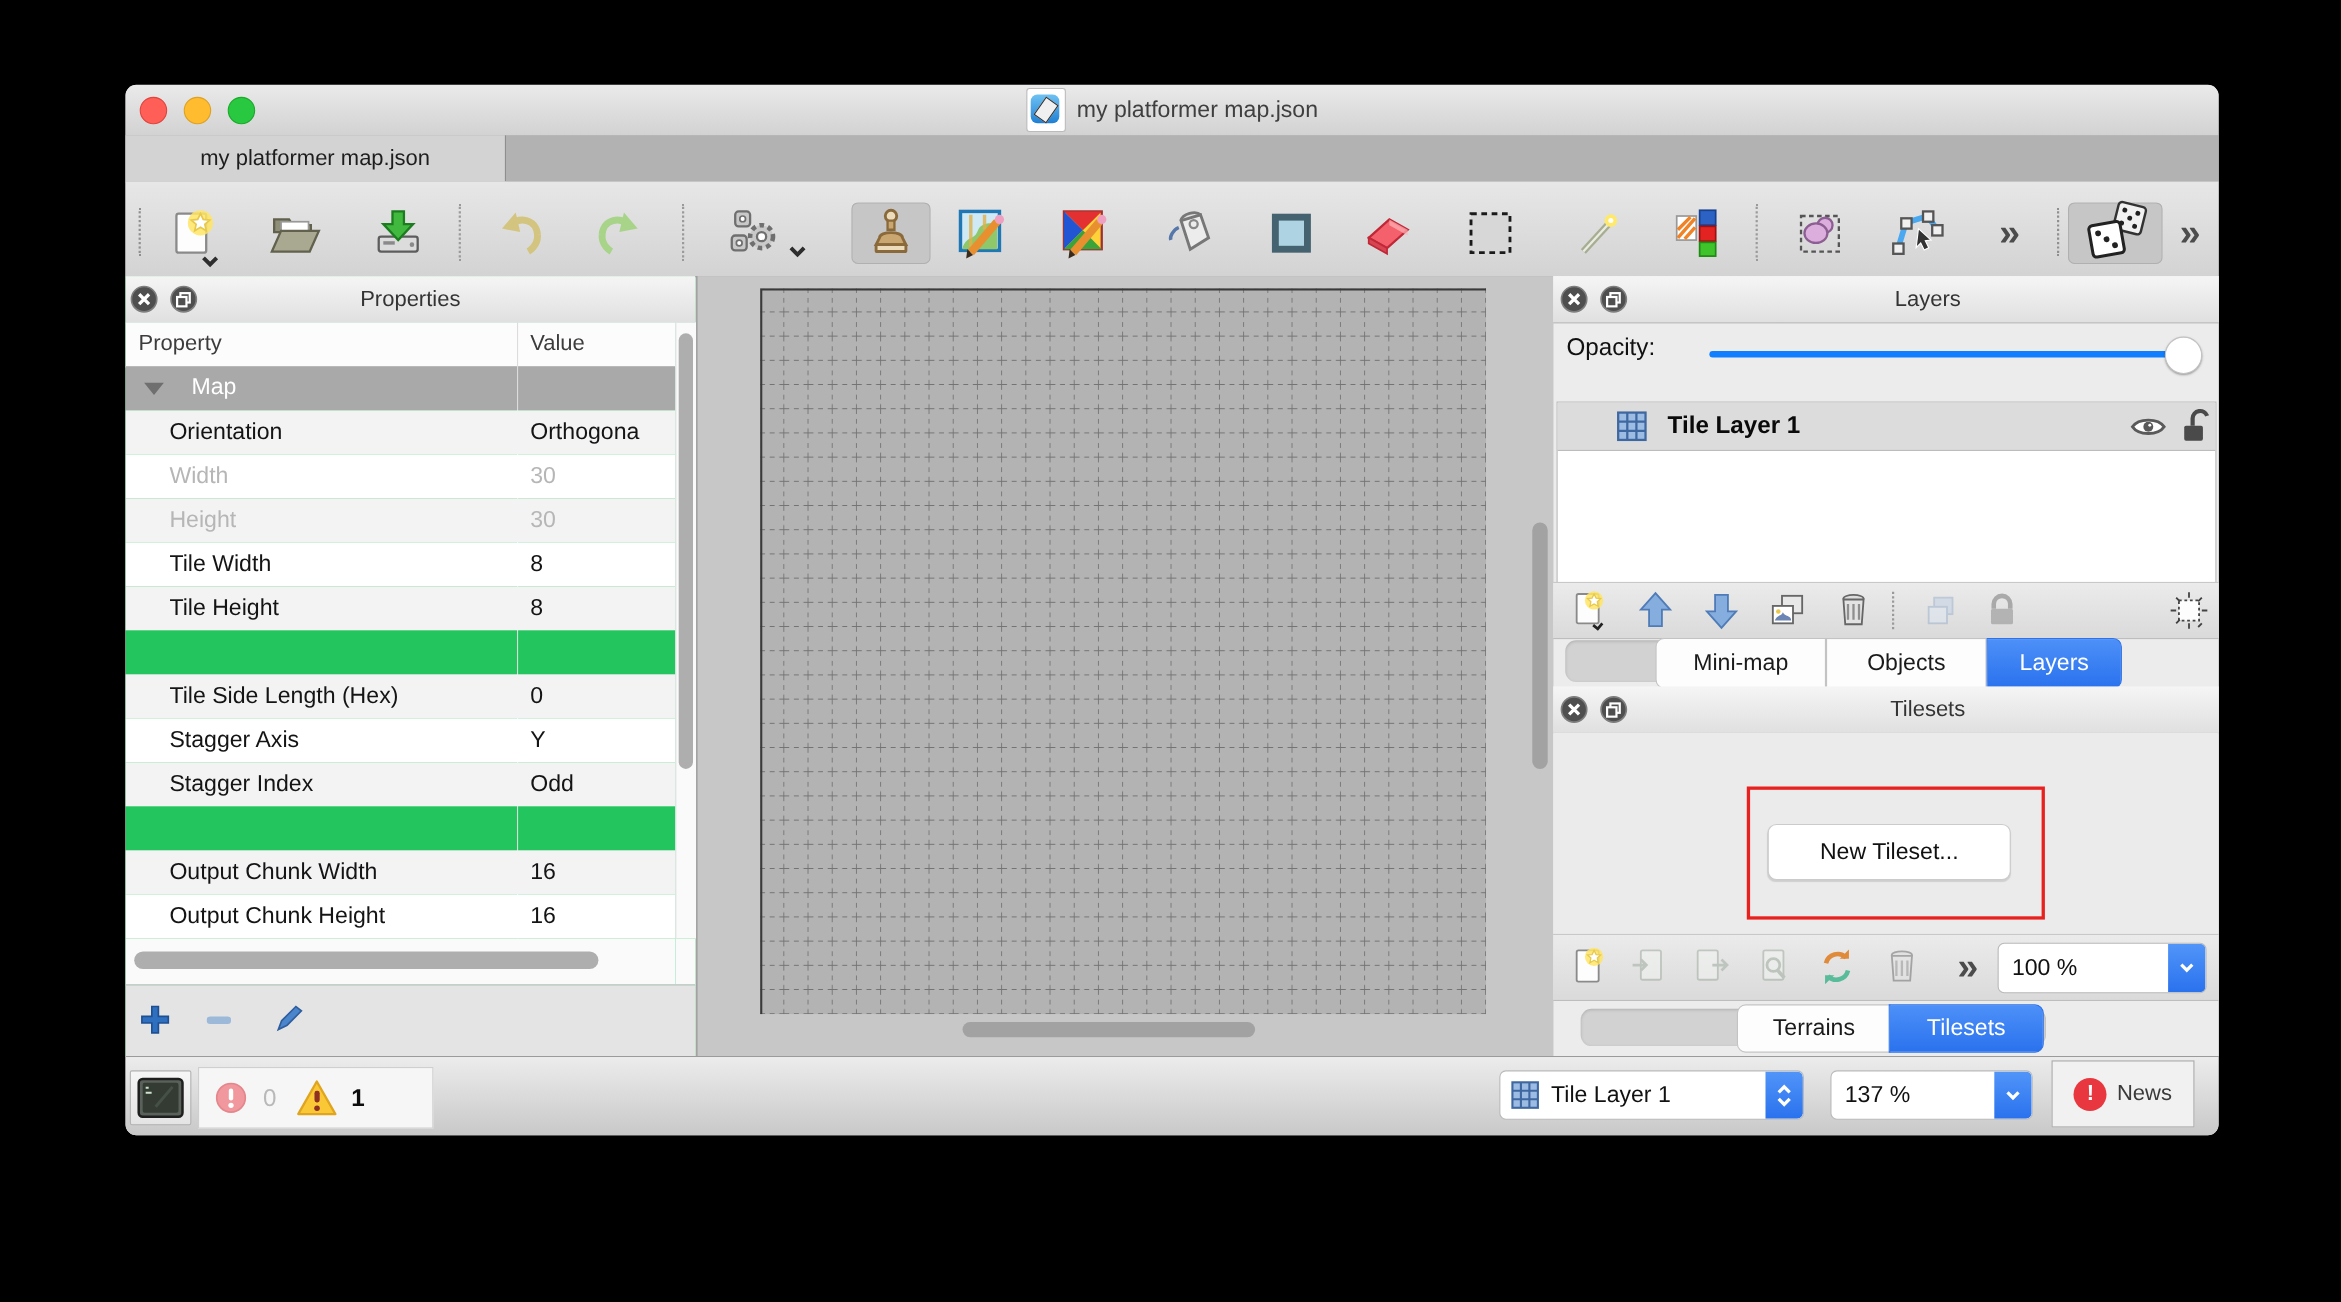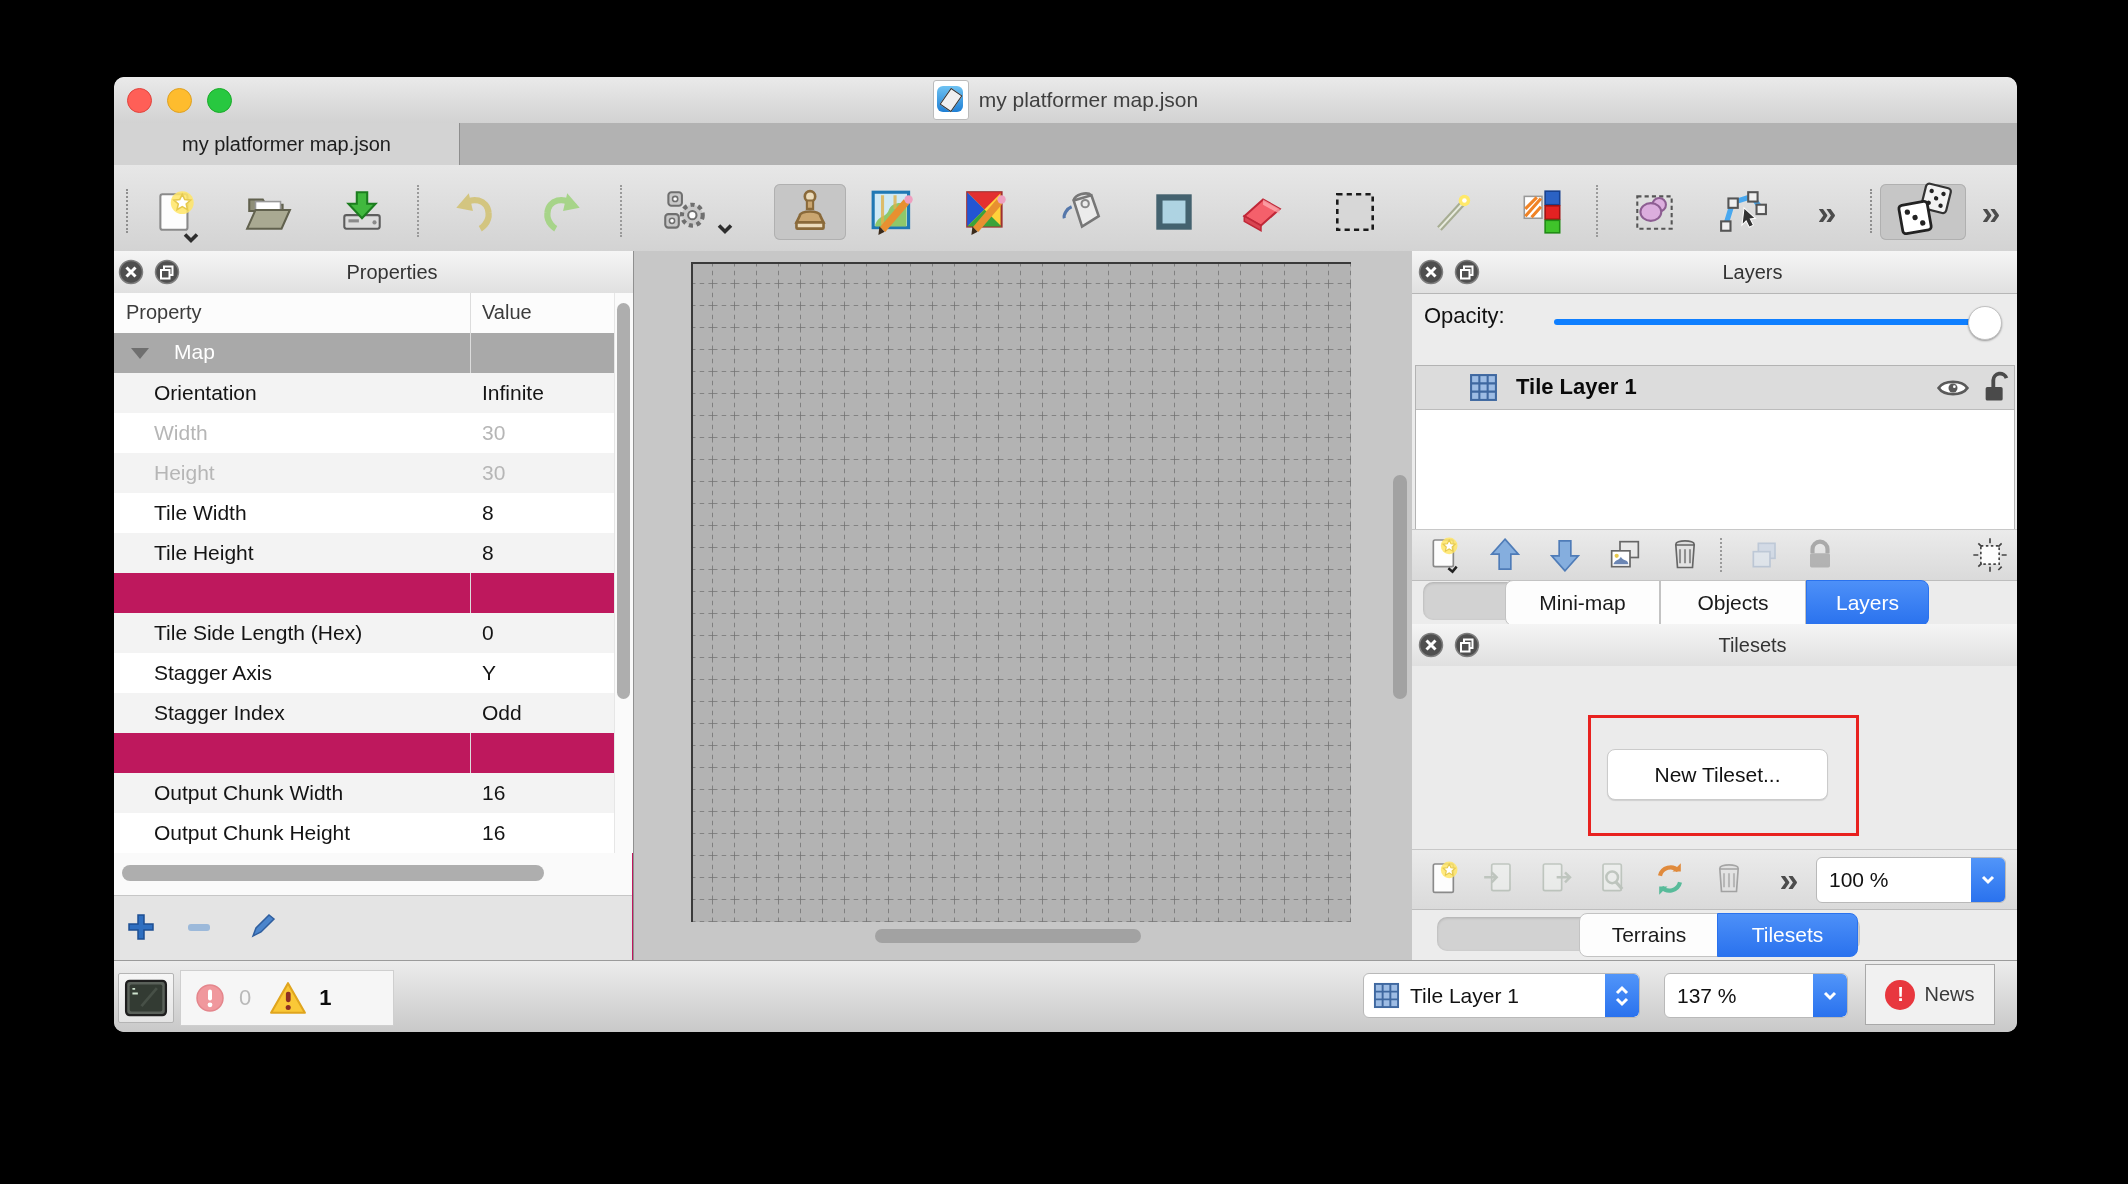--- a/index.html
+++ b/index.html
@@ -28,21 +28,21 @@
   .tbtn{position:absolute;top:19px;width:64px;height:56px;display:flex;align-items:center;justify-content:center;border-radius:6px;}
   .tbtn svg{width:50px;height:50px;}
   .tbtn.sel{background:#c6c6c6;box-shadow:inset 0 0 0 1px #b0b0b0;}
   .tsep{position:absolute;top:20px;height:52px;border-left:2px dotted #9a9a9a;width:0;}
   .thandle{position:absolute;top:24px;height:44px;border-left:2px dotted #8f8f8f;width:0;}
   .chevmore{font-size:34px;color:#4c4c4c;font-weight:bold;line-height:1;}
   .chev-sm{position:absolute;width:18px;height:12px;}
   
   .content{position:absolute;left:0;top:174px;width:100%;height:709px;}
   
-  .props{position:absolute;left:0;top:0;width:518px;height:709px;background:#be185d;padding-left:38px;}
+  .props{position:absolute;left:0;top:0;width:518px;height:709px;background:#22c55e;}
   .dockhead{position:absolute;left:0;top:0;width:100%;height:42px;background:linear-gradient(#f5f5f5,#e0e0e0);
     border-bottom:1px solid #b6b6b6;}
   .dockhead .dtitle{position:absolute;left:0;top:0;width:100%;height:42px;display:flex;align-items:center;
     justify-content:center;font-size:20px;color:#343434;}
   .dockbtn{position:absolute;top:8px;width:26px;height:26px;}
   .thead{position:absolute;left:0;top:42px;width:500px;height:40px;background:#fcfcfc;border-bottom:1px solid #d8d8d8;
     font-size:20px;color:#3c3c3c;}
   .prow{position:absolute;left:0;width:500px;height:40px;font-size:21px;color:#141414;}
   .prow .nm{position:absolute;left:40px;top:0;height:40px;display:flex;align-items:center;}
   .prow .vl{position:absolute;left:368px;top:0;height:40px;width:128px;display:flex;align-items:center;
@@ -325,21 +325,21 @@
         <span style="position:absolute;left:368px;top:8px;">Value</span>
       </div>
       <div class="grouprow">
         <div class="tri"></div>
         <span style="position:absolute;left:60px;top:7px;">Map</span>
       </div>
       <div class="coldiv"></div>
 
       <div class="prow" style="top:122px;background:#f3f3f3;">
         <span class="nm">Orientation</span>
-          <span class="vl">Infinite</span>
+          <span class="vl">Orthogona</span>
         </div>
       <div class="prow muted" style="top:162px;background:#ffffff;">
         <span class="nm">Width</span>
           <span class="vl">30</span>
         </div>
       <div class="prow muted" style="top:202px;background:#f3f3f3;">
         <span class="nm">Height</span>
           <span class="vl">30</span>
         </div>
       <div class="prow" style="top:242px;background:#ffffff;">

